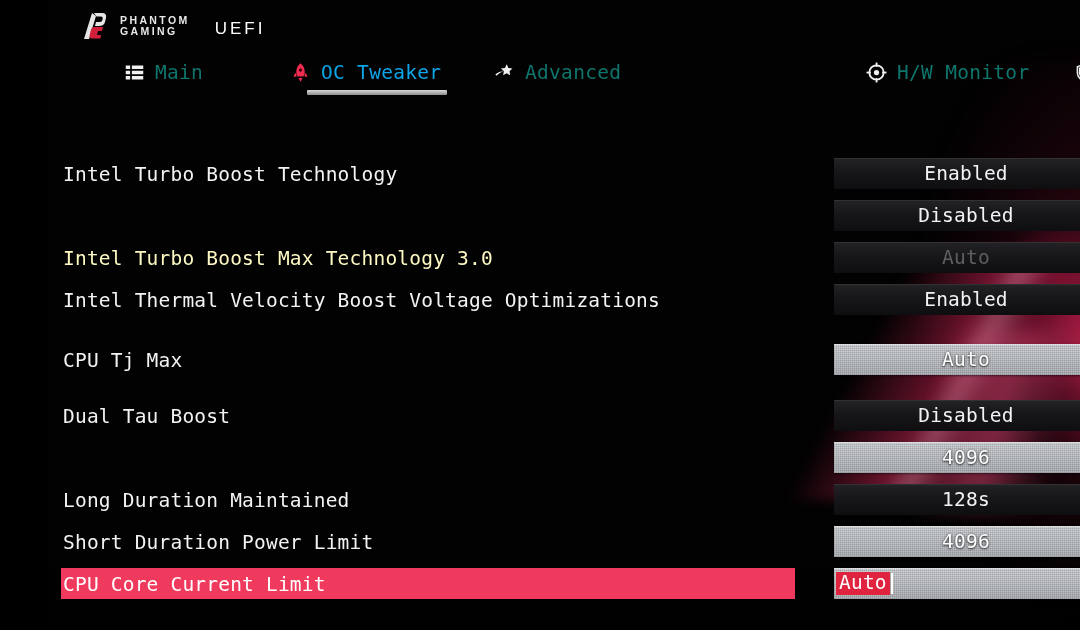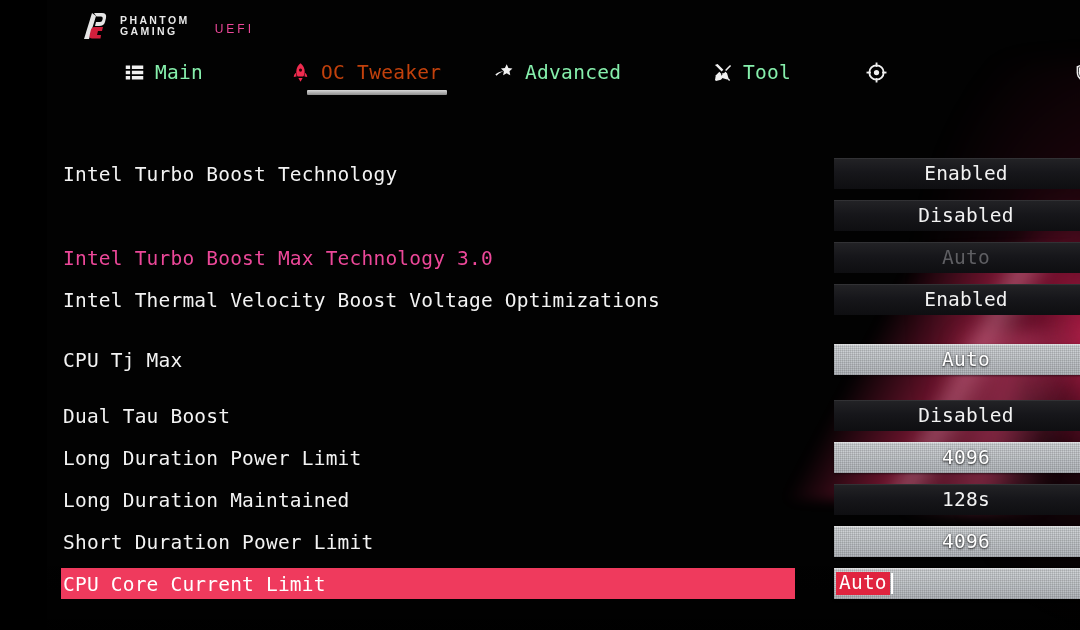--- a/index.html
+++ b/index.html
@@ -101,55 +101,55 @@
   }
   .brand-lines span {
     font-family: "Liberation Sans", sans-serif;
     font-size: 10.5px;
     letter-spacing: 2.4px;
     color: #e8e8e8;
     font-weight: 700;
   }
   .uefi-text {
     font-family: "Liberation Sans", sans-serif;
-    font-size: 12px;
+    font-size: 17px;
     letter-spacing: 3px;
-    color: #ec4899;
+    color: #ffffff;
     margin-left: 16px;
     margin-top: 5px;
   }
 
   
   #navbar {
     position: absolute;
     left: 0; top: 52px;
     width: 1080px;
     height: 44px;
   }
   .tab {
     position: absolute;
     top: 0;
     height: 40px;
     display: flex;
     align-items: center;
     gap: 10px;
-    color: #86efac;
+    color: #0f766e;
     font-size: 19.5px;
     letter-spacing: 0.3px;
     white-space: nowrap;
   }
   .tab .tab-ico {
     display: flex;
     align-items: center;
     justify-content: center;
     width: 22px;
     height: 22px;
     flex: none;
   }
-  .tab.active { color: #c2410c; }
+  .tab.active { color: #0ea5e9; }
   .tab-underline {
     position: absolute;
     height: 5px;
     background: linear-gradient(to bottom, #d8d8d8, #8d8d8d);
     border-radius: 1px;
     top: 38px;
   }
 
   
   #crumbbar {
@@ -202,21 +202,21 @@
   }
   .row .label {
     position: absolute;
     left: 16px;
     color: #f3f3f3;
     font-size: 19.5px;
     letter-spacing: 0.2px;
     white-space: nowrap;
     z-index: 3;
   }
-  .row.dim .label { color: #ec4899; }
+  .row.dim .label { color: #fef9c3; }
   .row.selected .label { color: #ffffff; }
 
   .sel-bar {
     position: absolute;
     left: 14px;
     top: 2px;
     width: 734px;
     height: 31px;
     background: #ef3a5d;
     z-index: 2;
@@ -355,42 +355,32 @@
       </div>
       <div class="tab" style="left: 446px;">
         <span class="tab-ico">
           <svg viewBox="0 0 24 24" width="21" height="21">
             <path d="M14.5 2.6l2 4.2 4.6.6-3.4 3.2.9 4.6-4.1-2.3-4.1 2.3.9-4.6L7.9 7.4l4.6-.6z" fill="#f0f0f0"></path>
             <path d="M1.5 14.2c3-2.2 6.2-3.5 9.6-3.9-3.2 1.3-5.9 3-8.1 5.3z" fill="#f0f0f0"></path>
           </svg>
         </span>
         <span>Advanced</span>
       </div>
-      <div class="tab" style="left: 664px;">
-        <span class="tab-ico">
-          <svg viewBox="0 0 24 24" width="21" height="21">
-            <path d="M3.2 3.4l3.2-1.2 6.6 6.6-2 2L4.4 4.2z" fill="#f0f0f0"></path>
-            <path d="M20.8 20.6l-1.2 1.2-8.2-8.2 1.2-1.2z" fill="#f0f0f0"></path>
-            <path d="M20.6 3.4l1.2 1.2-6.4 6.4 1.8 1.8 1.6 5.6-1.6 1.6-5.6-1.6-1.8-1.8 6.4-6.4-1.2-1.2 2.4-2.4z" fill="#f0f0f0"></path>
-            <path d="M3.4 20.6l1.2 1.2 5.6-1.6 1.6-1.6-1.6-5.6-1.8-1.8-4 4z" fill="#f0f0f0"></path>
-          </svg>
-        </span>
-        <span>Tool</span>
-      </div>
       <div class="tab" style="left: 818px;">
         <span class="tab-ico">
           <svg viewBox="0 0 24 24" width="21" height="21">
             <circle cx="12" cy="12" r="8.2" fill="none" stroke="#f0f0f0" stroke-width="2.1"></circle>
             <circle cx="12" cy="12" r="3" fill="#f0f0f0"></circle>
             <rect x="11" y="0.6" width="2.1" height="5" fill="#f0f0f0"></rect>
             <rect x="11" y="18.4" width="2.1" height="5" fill="#f0f0f0"></rect>
             <rect x="0.6" y="11" width="5" height="2.1" fill="#f0f0f0"></rect>
             <rect x="18.4" y="11" width="5" height="2.1" fill="#f0f0f0"></rect>
           </svg>
         </span>
+        <span>H/W Monitor</span>
       </div>
       <div class="tab" style="left: 1026px;">
         <span class="tab-ico">
           <svg viewBox="0 0 24 24" width="21" height="21">
             <path d="M12 1.4l9 3.4v7.3c0 5.1-3.6 9-9 10.5-5.4-1.5-9-5.4-9-10.5V4.8z" fill="#f0f0f0"></path>
             <path d="M12 3.6l6.9 2.6v5.9c0 3.9-2.8 6.9-6.9 8.1-4.1-1.2-6.9-4.2-6.9-8.1V6.2z" fill="none" stroke="#1b1b1e" stroke-width="1"></path>
             <path d="M12 7.4l1.3 2.7 3 .4-2.2 2.1.5 3-2.6-1.4-2.6 1.4.5-3-2.2-2.1 3-.4z" fill="#1b1b1e"></path>
           </svg>
         </span>
         <span>Sec</span>
@@ -429,21 +419,20 @@
           <span>Auto</span>
         </div>
       </div>
       <div class="row" style="top: 252px;">
         <div class="label">Dual Tau Boost</div>
         <div class="value-box dark">
           <span>Disabled</span>
         </div>
       </div>
       <div class="row" style="top: 294px;">
-        <div class="label">Long Duration Power Limit</div>
         <div class="value-box light">
           <span>4096</span>
         </div>
       </div>
       <div class="row" style="top: 336px;">
         <div class="label">Long Duration Maintained</div>
         <div class="value-box dark">
           <span>128s</span>
         </div>
       </div>

